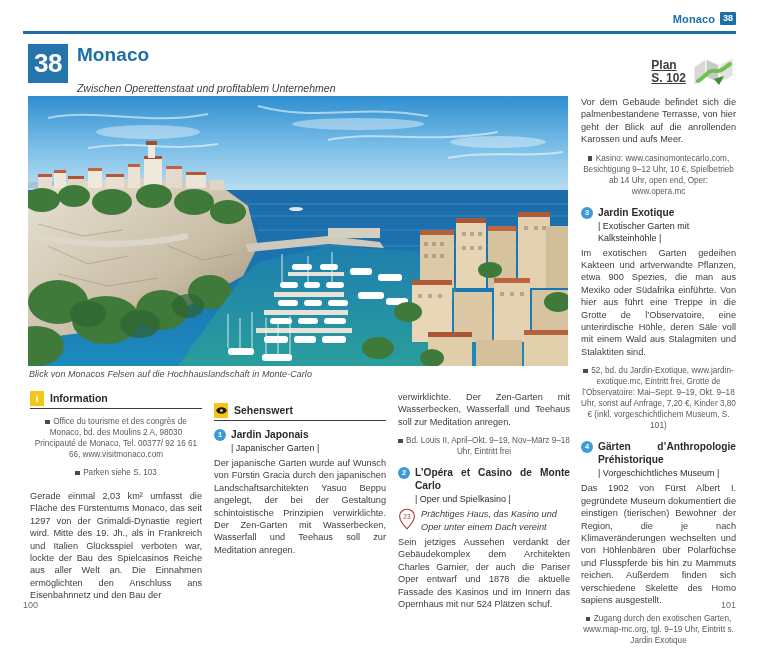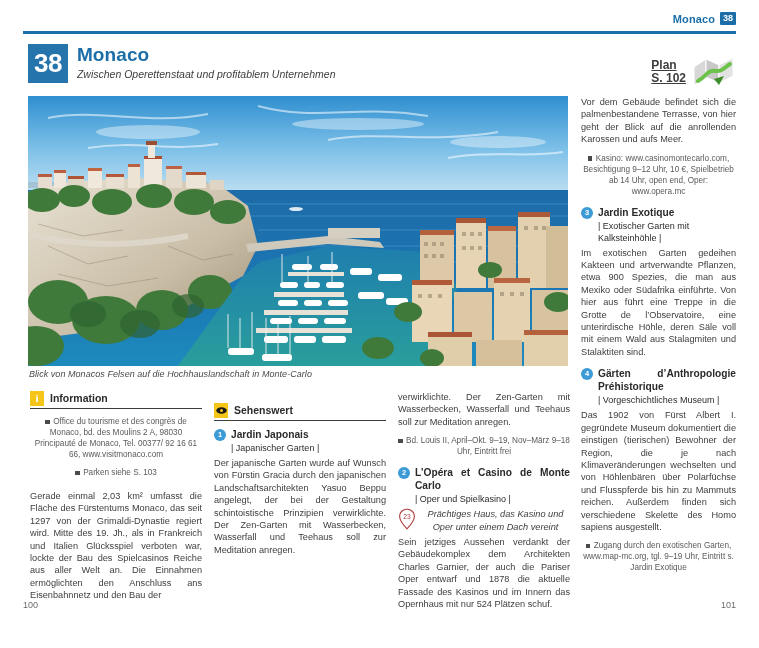--- a/index.html
+++ b/index.html
@@ -73,21 +73,21 @@
     font-size: 19px;
     font-weight: bold;
     line-height: 20px;
     letter-spacing: .1px;
   }
   .chapter-sub {
     font-style: italic;
     font-size: 10.5px;
     color: #3d3d3d;
     line-height: 14px;
-    margin-top: 2px;
+    margin-top: 16px;
   }
 
   
   .planbox {
     position: absolute;
     right: 23px;
     top: 55px;
     display: flex;
     align-items: center;
     gap: 6px;
@@ -222,21 +222,21 @@
     align-items: flex-start;
     gap: 5px;
     margin-bottom: 3px;
   }
   .pin { flex: 0 0 auto; width: 18px; height: 22px; }
   .tip-text {
     font-style: italic;
     font-size: 9.2px;
     line-height: 12.4px;
     color: #3d3d3d;
-    text-align: center;
+    text-align: left;
   }
 
   
   .folio {
     position: absolute;
     bottom: 38px;
     font-size: 9px;
     color: #6b6b6b;
   }
   .folio-left  { left: 23px; }
@@ -543,20 +543,21 @@
 <div class="col col-4">
   <p>Vor dem Gebäude befindet sich die palmenbestandene Terrasse, von hier geht der Blick auf die anrollenden Karossen und aufs Meer.</p>
   <p class="infoline"><span class="sq"></span><span>Kasino: www.casinomontecarlo.com, Besichtigung 9–12 Uhr, 10 €, Spielbetrieb ab 14 Uhr, open end, Oper: www.opera.mc</span></p>
 
   <div class="poi-head">
     <div class="poi-num">3</div>
     <div class="poi-name">Jardin Exotique</div>
   </div>
   <div class="poi-sub">| Exotischer Garten mit Kalksteinhöhle |</div>
   <p class="poi-body">Im exotischen Garten gedeihen Kakteen und artverwandte Pflanzen, etwa 900 Spezies, die man aus Mexiko oder Südafrika einführte. Von hier aus führt eine Treppe in die Grotte de l’Observatoire, eine unterirdische Höhle, deren Säle voll mit einem Wald aus Stalagmiten und Stalaktiten sind.</p>
+  <p class="infoline"><span class="sq"></span><span>52, bd. du Jardin-Exotique, www.jardin-exotique.mc, Eintritt frei, Grotte de l’Observatoire: Mai–Sept. 9–19, Okt. 9–18 Uhr, sonst auf Anfrage, 7,20 €, Kinder 3,80 € (inkl. vorgeschichtlichem Museum, S. 101)</span></p>
 
   <div class="poi-head">
     <div class="poi-num">4</div>
     <div class="poi-name">Gärten d’Anthropologie Préhistorique</div>
   </div>
   <div class="poi-sub">| Vorgeschichtliches Museum |</div>
   <p class="poi-body">Das 1902 von Fürst Albert I. gegründete Museum dokumentiert die einstigen (tierischen) Bewohner der Region, die je nach Klimaveränderungen wechselten und von Höhlenbären über Polarfüchse und Flusspferde bis hin zu Mammuts reichen. Außerdem finden sich verschiedene Skelette des Homo sapiens ausgestellt.</p>
   <p class="infoline"><span class="sq"></span><span>Zugang durch den exotischen Garten, www.map-mc.org, tgl. 9–19 Uhr, Eintritt s. Jardin Exotique</span></p>
 </div>
 

